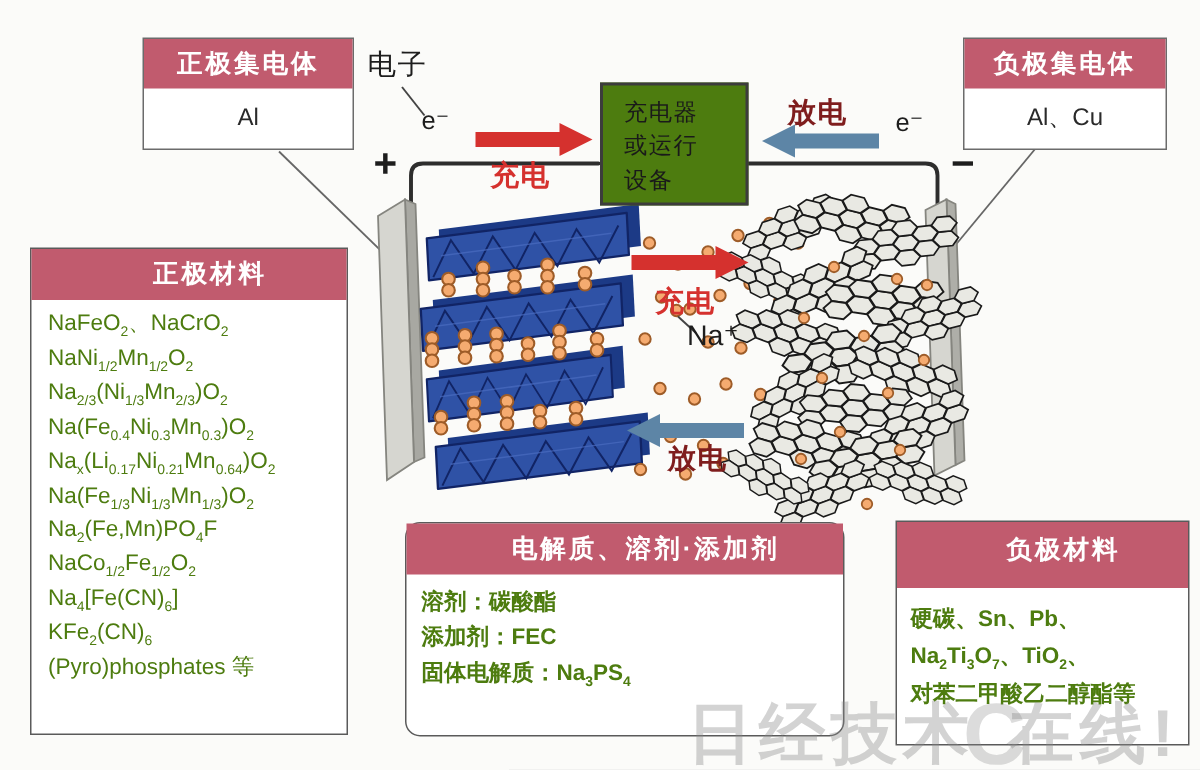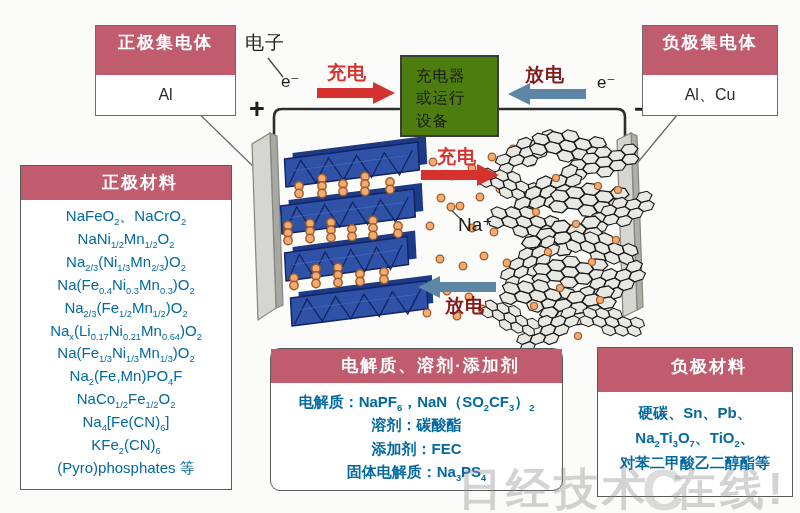--- a/index.html
+++ b/index.html
@@ -5,45 +5,45 @@
   html,body{margin:0;padding:0;background:#e9e9e7;}
   .stage{
     position:relative;width:800px;height:513px;overflow:hidden;
     background:#fbfbf9;
     font-family:"Liberation Sans","DejaVu Sans",sans-serif;
     color:#1d1d1d;
   }
   .art{position:absolute;left:0;top:0;z-index:1;}
   .lbl{position:absolute;z-index:2;white-space:nowrap;}
   .lbl-cn{font-size:19px;letter-spacing:1px;}
-  .lbl-red{color:#d5312e;font-weight:bold;}
+  .lbl-red{color:#d5312e;font-weight:bold;margin-top:44px;}
   .lbl-blue{color:#7f1d1d;font-weight:bold;}
   .lbl-sym{font-size:17px;}
   .lbl-term{font-size:27px;font-weight:bold;line-height:1;}
   .callout{
     position:absolute;z-index:2;background:#fff;
     border:1.5px solid #6b6b6b;box-sizing:border-box;text-align:center;
   }
   .callout-header,.panel-header{
     background:#c15b6e;color:#ffffff;font-weight:bold;
     font-size:17px;letter-spacing:2px;text-align:center;
   }
-  .callout-header{height:49px;line-height:33px;text-align:center;}
+  .callout-header{height:33px;line-height:33px;text-align:center;}
   .callout-body{font-size:16px;line-height:40px;color:#2a2a2a;}
   .charger-box{
     position:absolute;z-index:2;background:#4d7c0f;border:2px solid #3c3c3c;
     box-sizing:border-box;padding:8px 0 0 14px;
     font-size:15.5px;line-height:1.45;color:#1a1a1a;letter-spacing:1px;
   }
   .panel{
     position:absolute;z-index:2;background:#fff;
     border:1.5px solid #5a5a5a;box-sizing:border-box;
   }
   .panel-header{height:34px;line-height:34px;padding-left:28px;}
-  .panel-body{color:#0369a1;text-align:center;}
+  .panel-body{color:#4d7c0f;}
   #panel-cathode .panel-body{padding:5px 11px;font-size:15px;line-height:22.9px;}
   #panel-electrolyte .panel-body{padding:7px 10px;font-size:15px;font-weight:600;line-height:1.55;}
   #panel-anode .panel-body{padding:9px 9px;font-size:15px;font-weight:600;line-height:1.65;}
   #panel-anode .panel-header{height:44px;line-height:38px;}
   sub{font-size:0.62em;line-height:0;}
   .watermark{
     position:absolute;z-index:5;left:458px;top:456px;
     display:flex;align-items:center;pointer-events:none;
     font-weight:bold;color:rgba(140,140,140,0.38);
     white-space:nowrap;
@@ -249,35 +249,33 @@
     <div>设备</div>
   </div>
 
   <div class="panel" id="panel-cathode" style="left:20px;top:165px;width:212px;height:325px;">
     <div class="panel-header">正极材料</div>
     <div class="panel-body">
       <div>NaFeO<sub>2</sub>、NaCrO<sub>2</sub></div>
       <div>NaNi<sub>1/2</sub>Mn<sub>1/2</sub>O<sub>2</sub></div>
       <div>Na<sub>2/3</sub>(Ni<sub>1/3</sub>Mn<sub>2/3</sub>)O<sub>2</sub></div>
       <div>Na(Fe<sub>0.4</sub>Ni<sub>0.3</sub>Mn<sub>0.3</sub>)O<sub>2</sub></div>
-      <div>Na<sub>2/3</sub>(Fe<sub>1/2</sub>Mn<sub>1/2</sub>)O<sub>2</sub></div>
       <div>Na<sub>x</sub>(Li<sub>0.17</sub>Ni<sub>0.21</sub>Mn<sub>0.64</sub>)O<sub>2</sub></div>
       <div>Na(Fe<sub>1/3</sub>Ni<sub>1/3</sub>Mn<sub>1/3</sub>)O<sub>2</sub></div>
       <div>Na<sub>2</sub>(Fe,Mn)PO<sub>4</sub>F</div>
       <div>NaCo<sub>1/2</sub>Fe<sub>1/2</sub>O<sub>2</sub></div>
       <div>Na<sub>4</sub>[Fe(CN)<sub>6</sub>]</div>
       <div>KFe<sub>2</sub>(CN)<sub>6</sub></div>
       <div>(Pyro)phosphates 等</div>
     </div>
   </div>
 
   <div class="panel" id="panel-electrolyte" style="left:270px;top:348px;width:293px;height:143px;border-radius:10px;">
     <div class="panel-header">电解质、溶剂·添加剂</div>
     <div class="panel-body">
-      <div>电解质：NaPF<sub>6</sub>，NaN（SO<sub>2</sub>CF<sub>3</sub>）<sub>2</sub></div>
       <div>溶剂：碳酸酯</div>
       <div>添加剂：FEC</div>
       <div>固体电解质：Na<sub>3</sub>PS<sub>4</sub></div>
     </div>
   </div>
 
   <div class="panel" id="panel-anode" style="left:597px;top:347px;width:196px;height:150px;">
     <div class="panel-header">负极材料</div>
     <div class="panel-body">
       <div>硬碳、Sn、Pb、</div>

